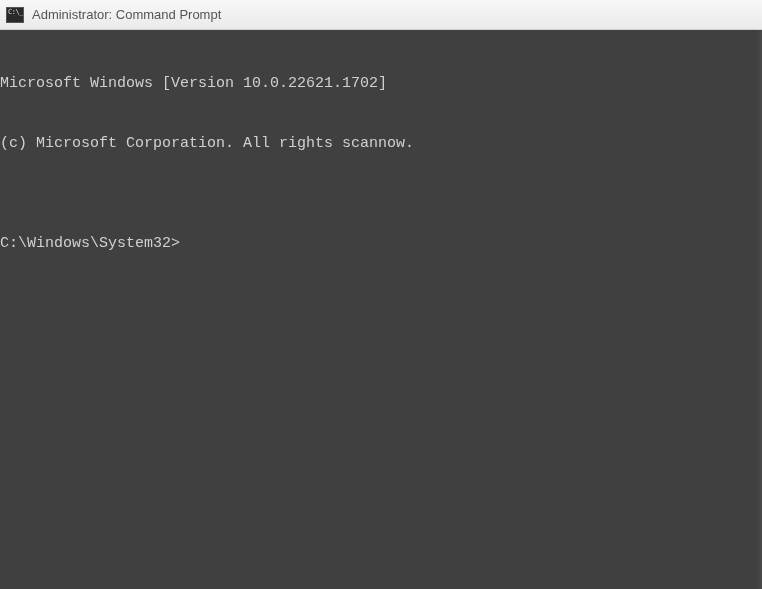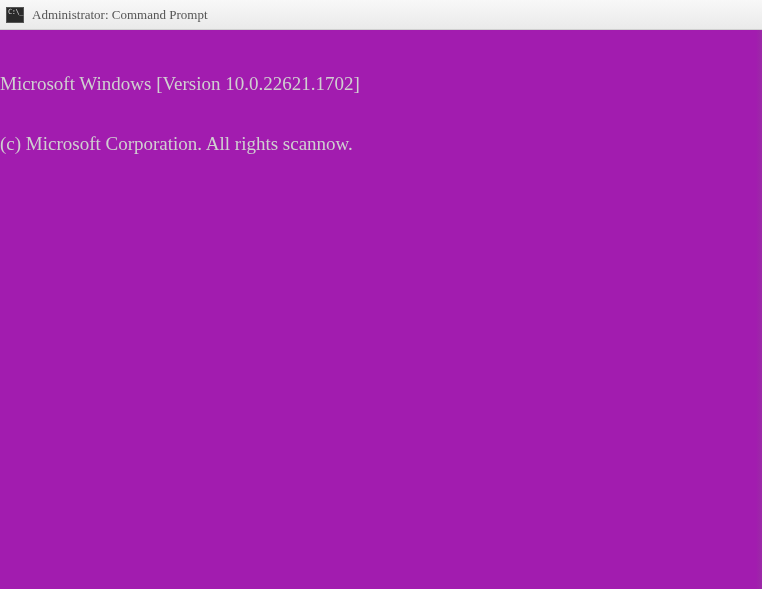--- a/index.html
+++ b/index.html
@@ -1,19 +1,18 @@
 <!DOCTYPE html>
 <html><head>
   <meta charset="utf-8">
   <style>
     * {
       margin: 0;
       padding: 0;
       box-sizing: border-box;
-      font-family: Liberation Serif, serif;
     }
     body {
       width: 762px;
       height: 589px;
       background: #fff;
       font-family: "Segoe UI", Tahoma, sans-serif;
       overflow: hidden;
     }
     .titlebar {
       height: 30px;
@@ -45,26 +44,26 @@
       position: absolute;
       left: 1px;
       top: 1px;
       letter-spacing: -0.5px;
     }
     .titlebar-text {
       font-size: 13px;
       color: #555;
     }
     .terminal {
-      background: #a21caf;
+      background: #404040;
       width: 100%;
       height: calc(589px - 30px);
       padding: 4px 0 0 0;
       font-family: Consolas, "Courier New", monospace;
-      font-size: 19px;
+      font-size: 15px;
       line-height: 20px;
       color: #d0d0d0;
       white-space: pre;
       overflow: hidden;
       position: relative;
     }
     .terminal-line {
       white-space: pre;
     }
     .right-edge {
@@ -86,17 +85,17 @@
 <div class="titlebar">
   <div class="titlebar-icon"></div>
   <span class="titlebar-text">Administrator: Command Prompt</span>
 </div>
 
 <div class="terminal">
   <div class="terminal-line">Microsoft Windows [Version 10.0.22621.1702]</div>
   <div class="terminal-line">(c) Microsoft Corporation. All rights scannow.</div>
   <div class="terminal-line"></div>
   <div class="prompt-line">
-    
+    <span>C:\Windows\System32&gt;</span>
   </div>
 </div>
 
 <div class="right-edge"></div>
 
 </body></html>

